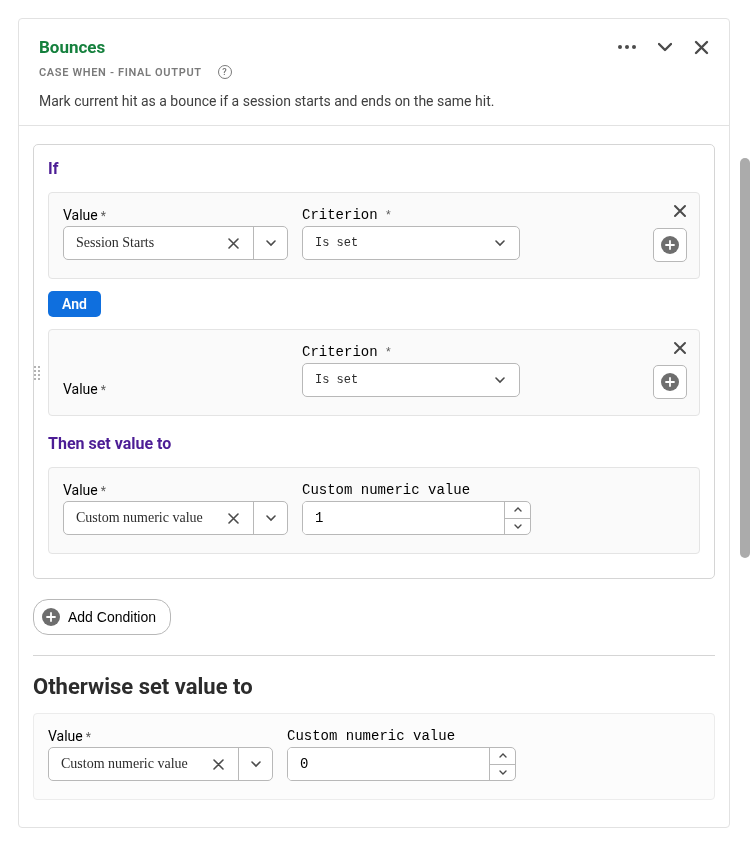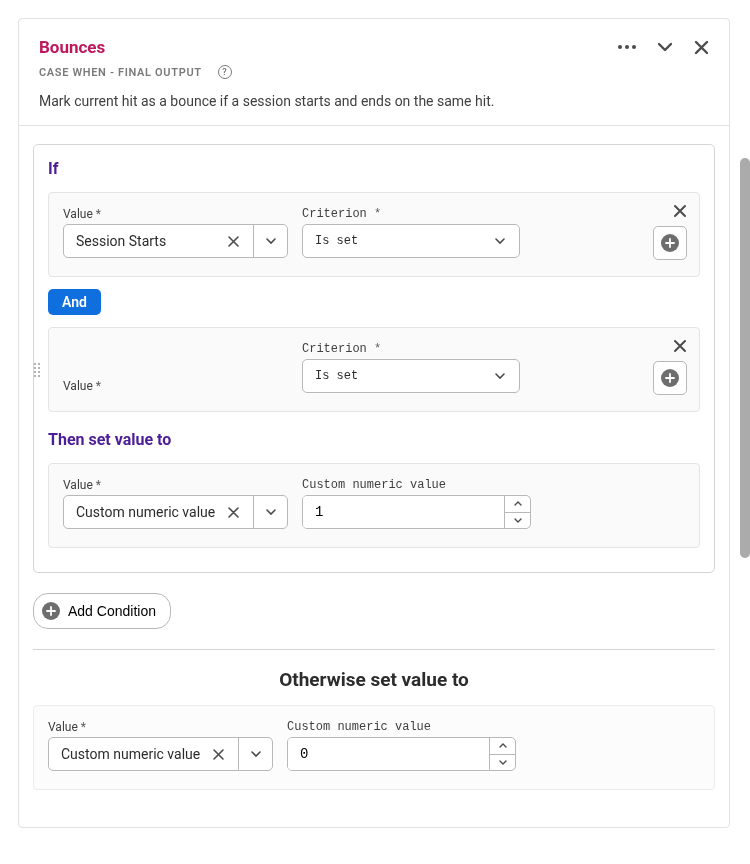--- a/index.html
+++ b/index.html
@@ -37,21 +37,21 @@
     border-bottom: 1px solid #e2e2e2;
   }
   .title-row {
     display: flex;
     align-items: center;
     justify-content: space-between;
   }
   .title {
     font-size: 17px;
     font-weight: 700;
-    color: #be185d;
+    color: #15803d;
   }
   .header-actions {
     display: flex;
     align-items: center;
     gap: 22px;
   }
   .header-actions svg { display:block; }
   .subtitle-row {
     display: flex;
     align-items: center;
@@ -86,24 +86,23 @@
     padding: 14px 14px 24px 14px;
     margin-bottom: 20px;
   }
   .section-heading {
     font-size: 16px;
     font-weight: 700;
     color: #4c1d95;
     margin-bottom: 14px;
   }
   .section-heading-lg {
-    font-size: 19px;
+    font-size: 22px;
     font-weight: 700;
     margin: 4px 0 14px 0;
-    text-align: center;
   }
   .condition-card {
     position: relative;
     border: 1px solid #e4e4e4;
     background: #fafafa;
     border-radius: 4px;
     padding: 14px 50px 18px 14px;
   }
   .condition-row {
     display: flex;
@@ -111,31 +110,32 @@
     align-items: flex-end;
   }
   .field-col {
     display: flex;
     flex-direction: column;
     gap: 3px;
   }
   .field-col.value-col { flex: 0 0 225px; }
   .field-col.crit-col { flex: 0 0 218px; font-family: Liberation Mono, monospace; }
   .field-label {
-    font-size: 12px;
-    color: #404040;
+    font-size: 14px;
+    color: #000000;
   }
   .req::after { content: "  *"; color: #5a5a5a; font-size: 12px; }
   .combo {
     display: flex;
     height: 34px;
     border: 1px solid #b8b8b8;
     border-radius: 5px;
     background: #fff;
     overflow: hidden;
+    font-family: Liberation Serif, serif;
   }
   .combo-value {
     flex: 1;
     display: flex;
     align-items: center;
     padding: 0 8px 0 12px;
     font-size: 14px;
     gap: 6px;
     justify-content: space-between;
   }

